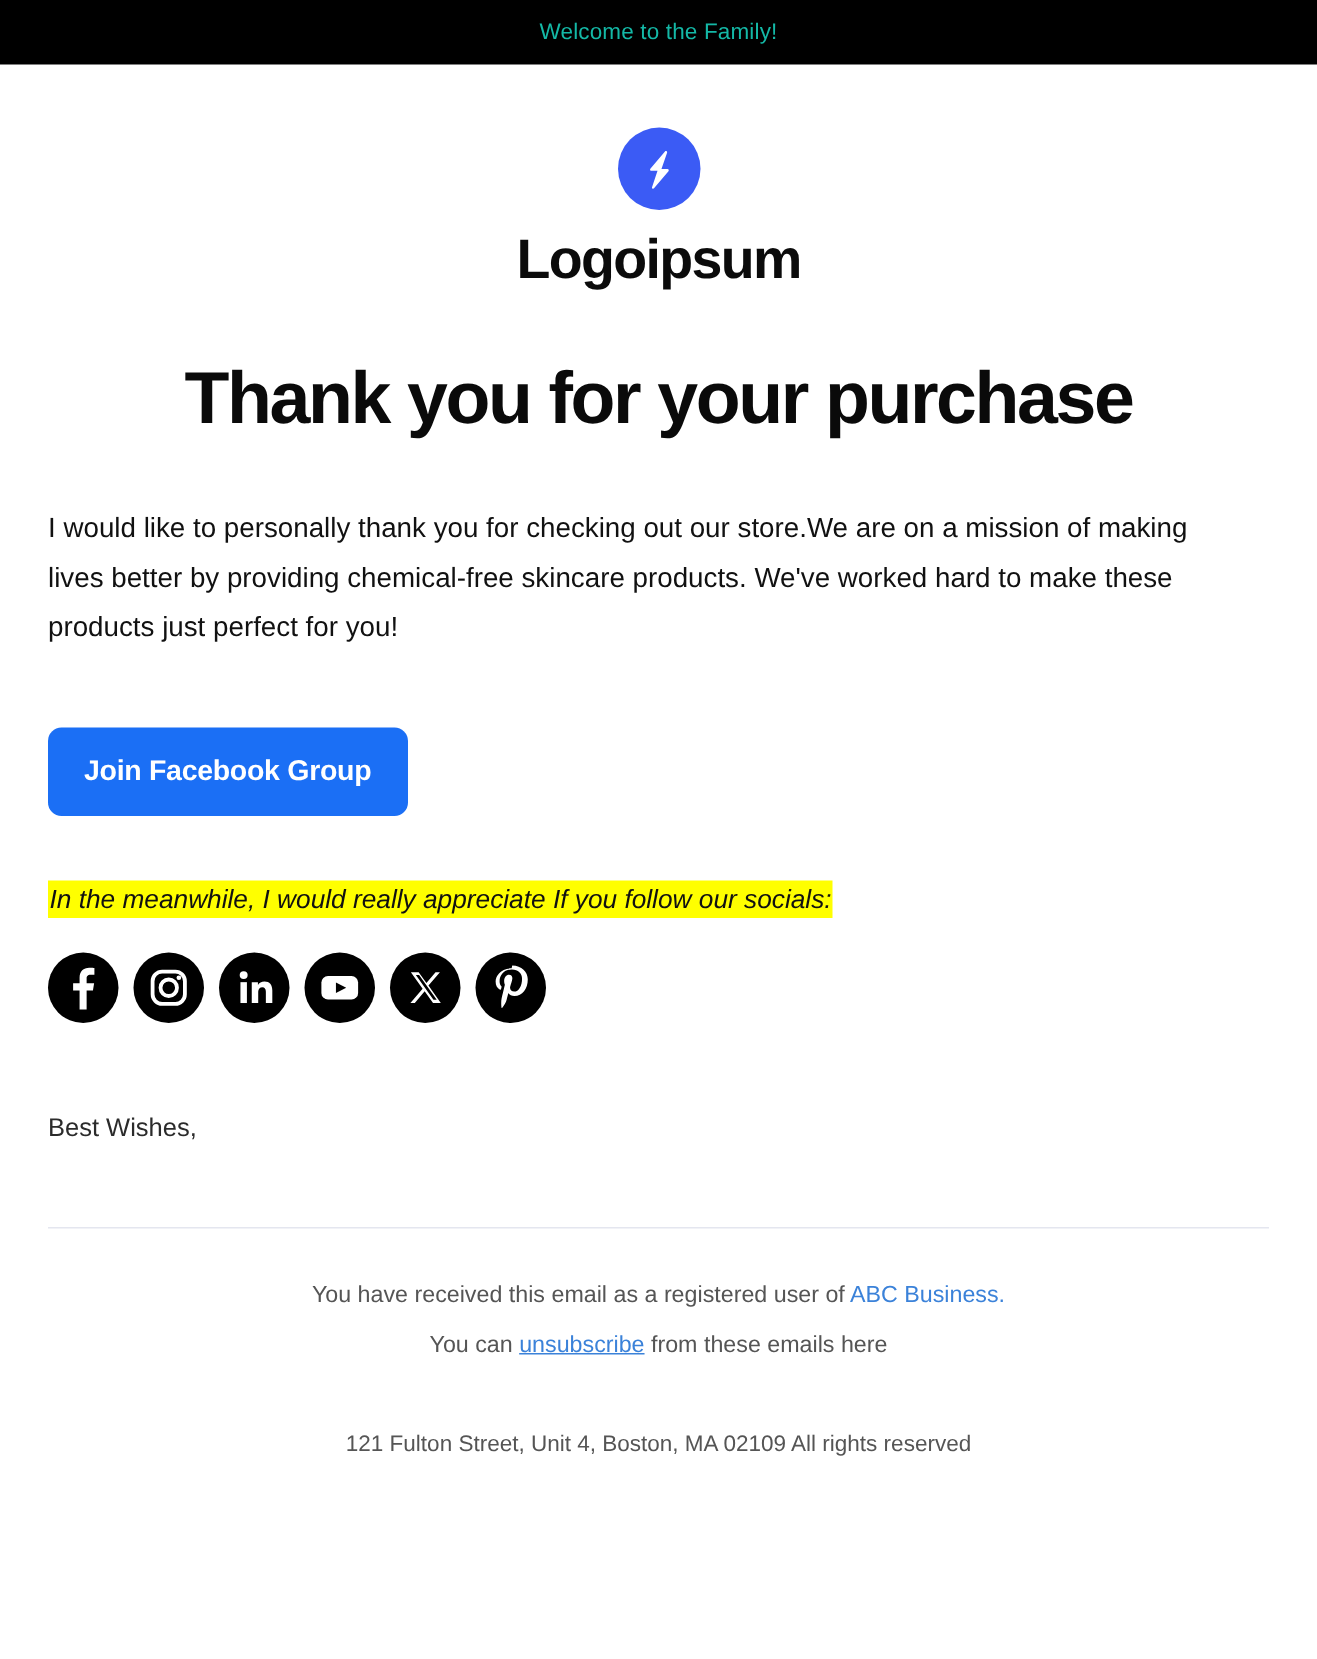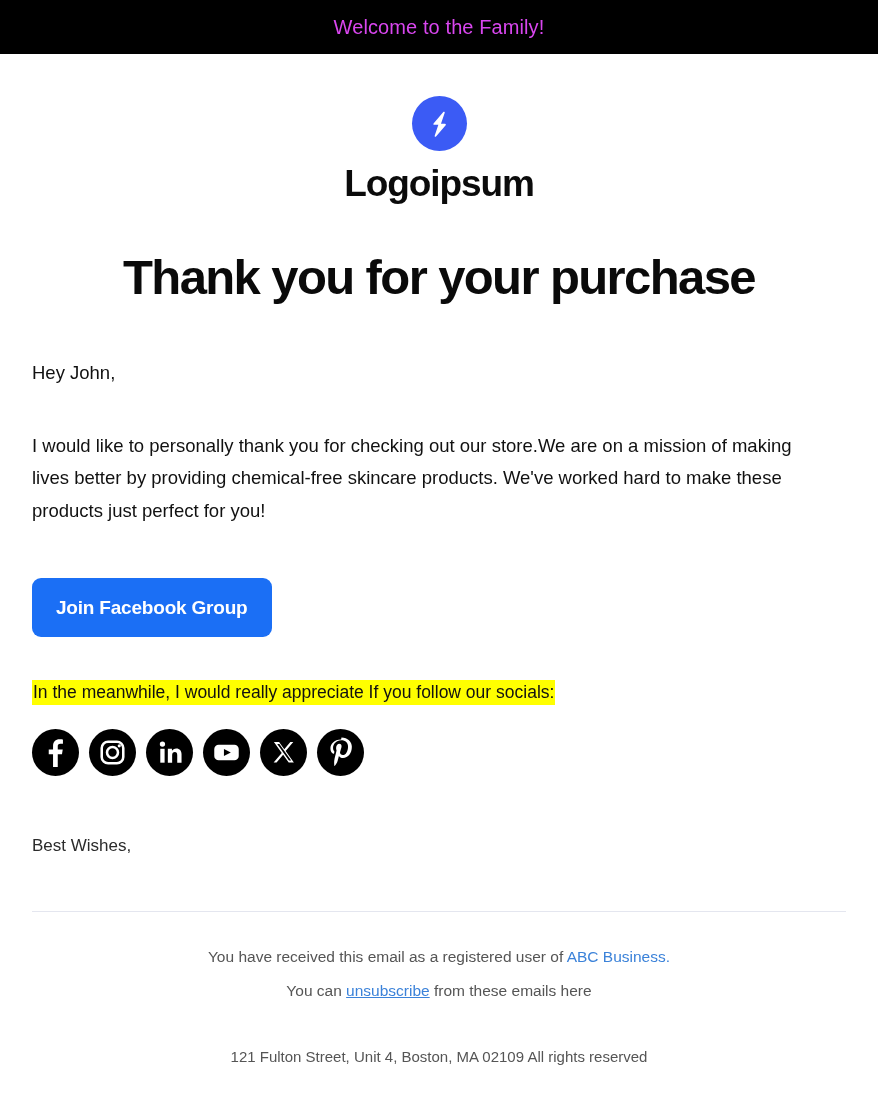--- a/index.html
+++ b/index.html
@@ -10,27 +10,27 @@
   body {
     width: 878px;
     height: 1106px;
     font-family: "Liberation Sans", sans-serif;
     color: #1a1a1a;
     overflow: hidden;
   }
 
   
   .preheader {
-    height: 54px;
+    height: 43px;
     background: #000000;
-    color: #d946ef;
-    display: flex;
-    align-items: center;
-    justify-content: center;
-    font-size: 20px;
+    color: #14b8a6;
+    display: flex;
+    align-items: center;
+    justify-content: center;
+    font-size: 15px;
     letter-spacing: 0.1px;
   }
 
   
   .logo-row {
     display: flex;
     align-items: center;
     justify-content: center;
     gap: 14px;
     margin-top: 42px;
@@ -115,20 +115,21 @@
   .highlight-line {
     margin: 44px 0 0 0;
     line-height: 1.35;
   }
   .highlight-line .hl {
     background: #ffff00;
     color: #111111;
     font-size: 17.5px;
     padding: 2px 1px 3px 1px;
     box-decoration-break: clone;
+    font-style: italic;
     -webkit-box-decoration-break: clone;
   }
 
   
   .socials {
     display: flex;
     align-items: center;
     gap: 10px;
     margin-top: 24px;
   }
@@ -206,21 +207,20 @@
       <path d="M20.6 3.2 L10.2 15.4 C9.7 16 10.1 16.9 10.9 16.9 L15.3 16.9 L11.4 28.6 C11.1 29.5 12.2 30.1 12.8 29.4 L23.1 17.2 C23.6 16.6 23.2 15.7 22.4 15.7 L18.1 15.7 L22.1 4.0 C22.4 3.1 21.2 2.5 20.6 3.2 Z" fill="#ffffff"></path>
     </svg>
   </span>
   <span class="logo-word">Logoipsum</span>
 </div>
 
 <div class="content">
 
   <h1 class="page-title">Thank you for your purchase</h1>
 
-  <p class="greeting">Hey John,</p>
 
   <p class="body-para">I would like to personally thank you for checking out our store.We are on a mission of making lives better by providing chemical-free skincare products. We've worked hard to make these products just perfect for you!</p>
 
   <div class="cta-wrap">
     <button class="cta-button">Join Facebook Group</button>
   </div>
 
 
   <p class="highlight-line">
     <span class="hl">In the meanwhile, I would really appreciate If you follow our socials:</span>

